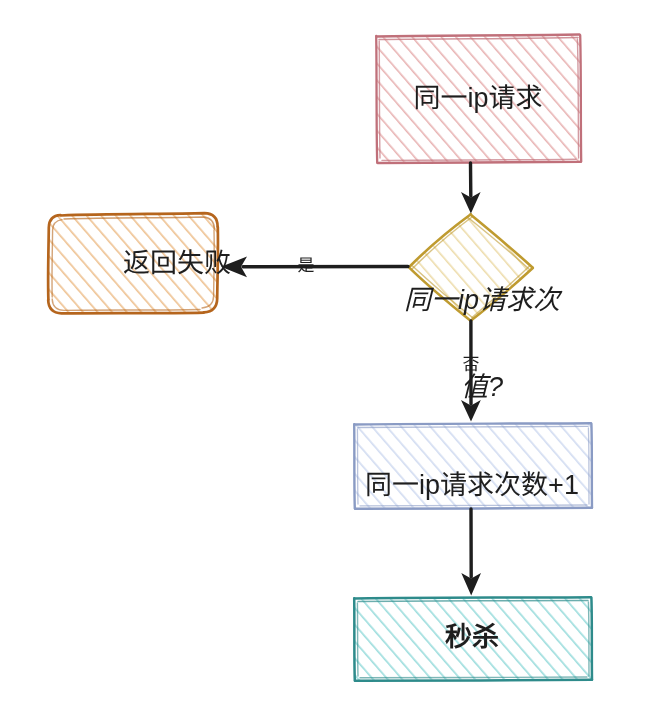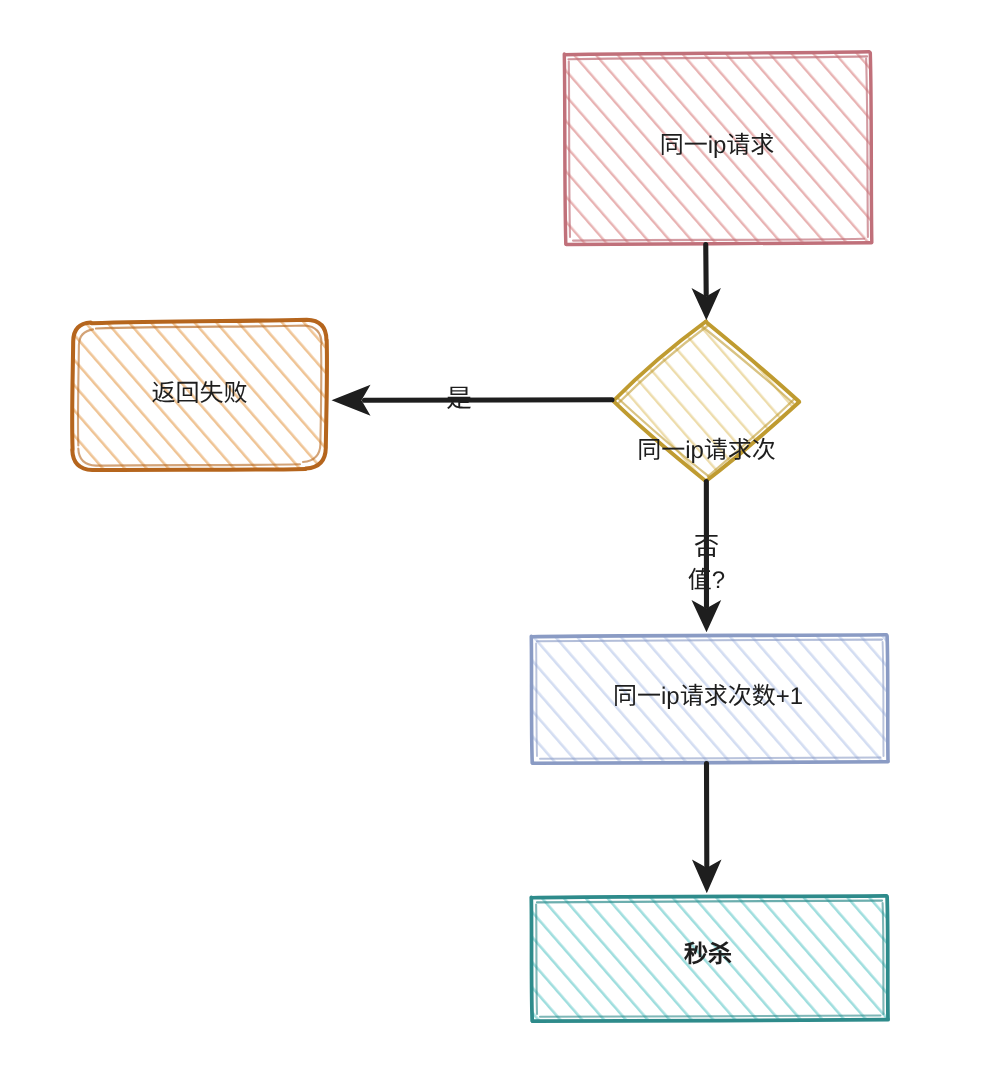--- a/index.html
+++ b/index.html
@@ -17,21 +17,21 @@
   }
   #canvas {
     position: absolute;
     inset: 0;
     width: 666px;
     height: 724px;
   }
   .node-label {
     position: absolute;
     color: #1e1e1e;
-    font-size: 16px;
+    font-size: 27px;
     line-height: 26px;
     text-align: center;
     white-space: pre;
     pointer-events: none;
     font-family: "Liberation Sans", "DejaVu Sans", sans-serif;
   }
   .edge-label {
     position: absolute;
     color: #1e1e1e;
     font-size: 17px;
@@ -153,28 +153,28 @@
   </g>
 
   <g>
     <path d="M471 509 L471.2 577" fill="none" stroke="#1e1e1e" stroke-width="3.4" stroke-linecap="round"></path>
     <path d="M461.3 573 L471.2 595.5 L481 573 L471.2 578.5 Z" fill="#1e1e1e"></path>
   </g>
 </svg>
 
 <div class="node-label" style="left:374px; top:85px; width:208px;">同一ip请求</div>
 
-<div class="node-label" style="left:391px; top:228px; width:160px; line-height:29px;">
+<div class="node-label" style="left:402px; top:228px; width:160px; line-height:29px;font-style:italic;">
   <div>同一ip请求次</div>
   <div>值?</div>
 </div>
 
-<div class="node-label" style="left:47px; top:250px; width:172px;">返回失败</div>
+<div class="node-label" style="left:47px; top:250px; width:172px;padding-left:44px;">返回失败</div>
 
-<div class="node-label" style="left:352px; top:452px; width:240px;">同一ip请求次数+1</div>
+<div class="node-label" style="left:352px; top:472px; width:240px;">同一ip请求次数+1</div>
 
 <div class="node-label" style="left:352px; top:624px; width:240px;font-weight:bold;">秒杀</div>
 
 <div class="edge-label" style="left:290px; top:256px; width:32px;">是</div>
 
 <div class="edge-label" style="left:455px; top:355px; width:32px;">否</div>
 
 <div class="hit" style="left:374px; top:33px; width:208px; height:131px;"></div>
 <div class="hit" style="left:408px; top:213px; width:126px; height:109px;"></div>
 <div class="hit" style="left:47px; top:212px; width:172px; height:101px;"></div>

